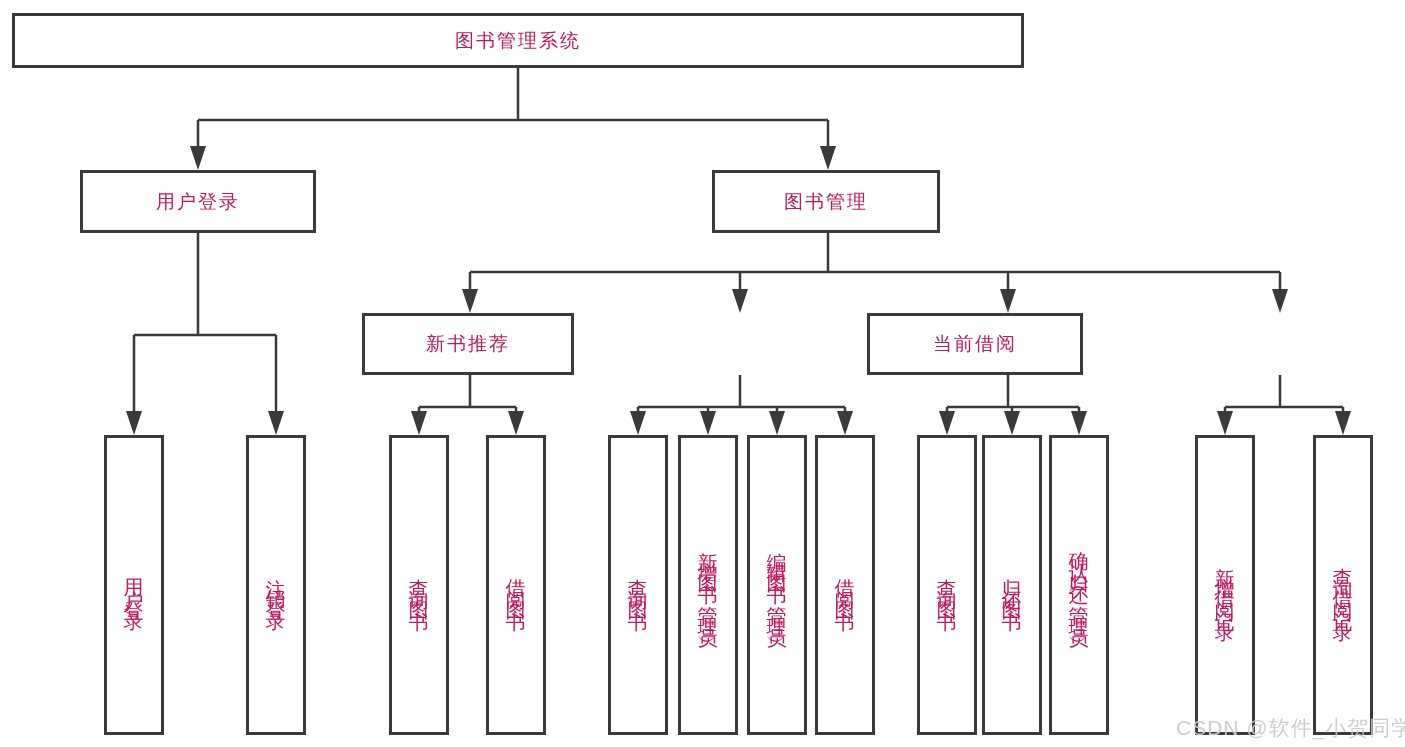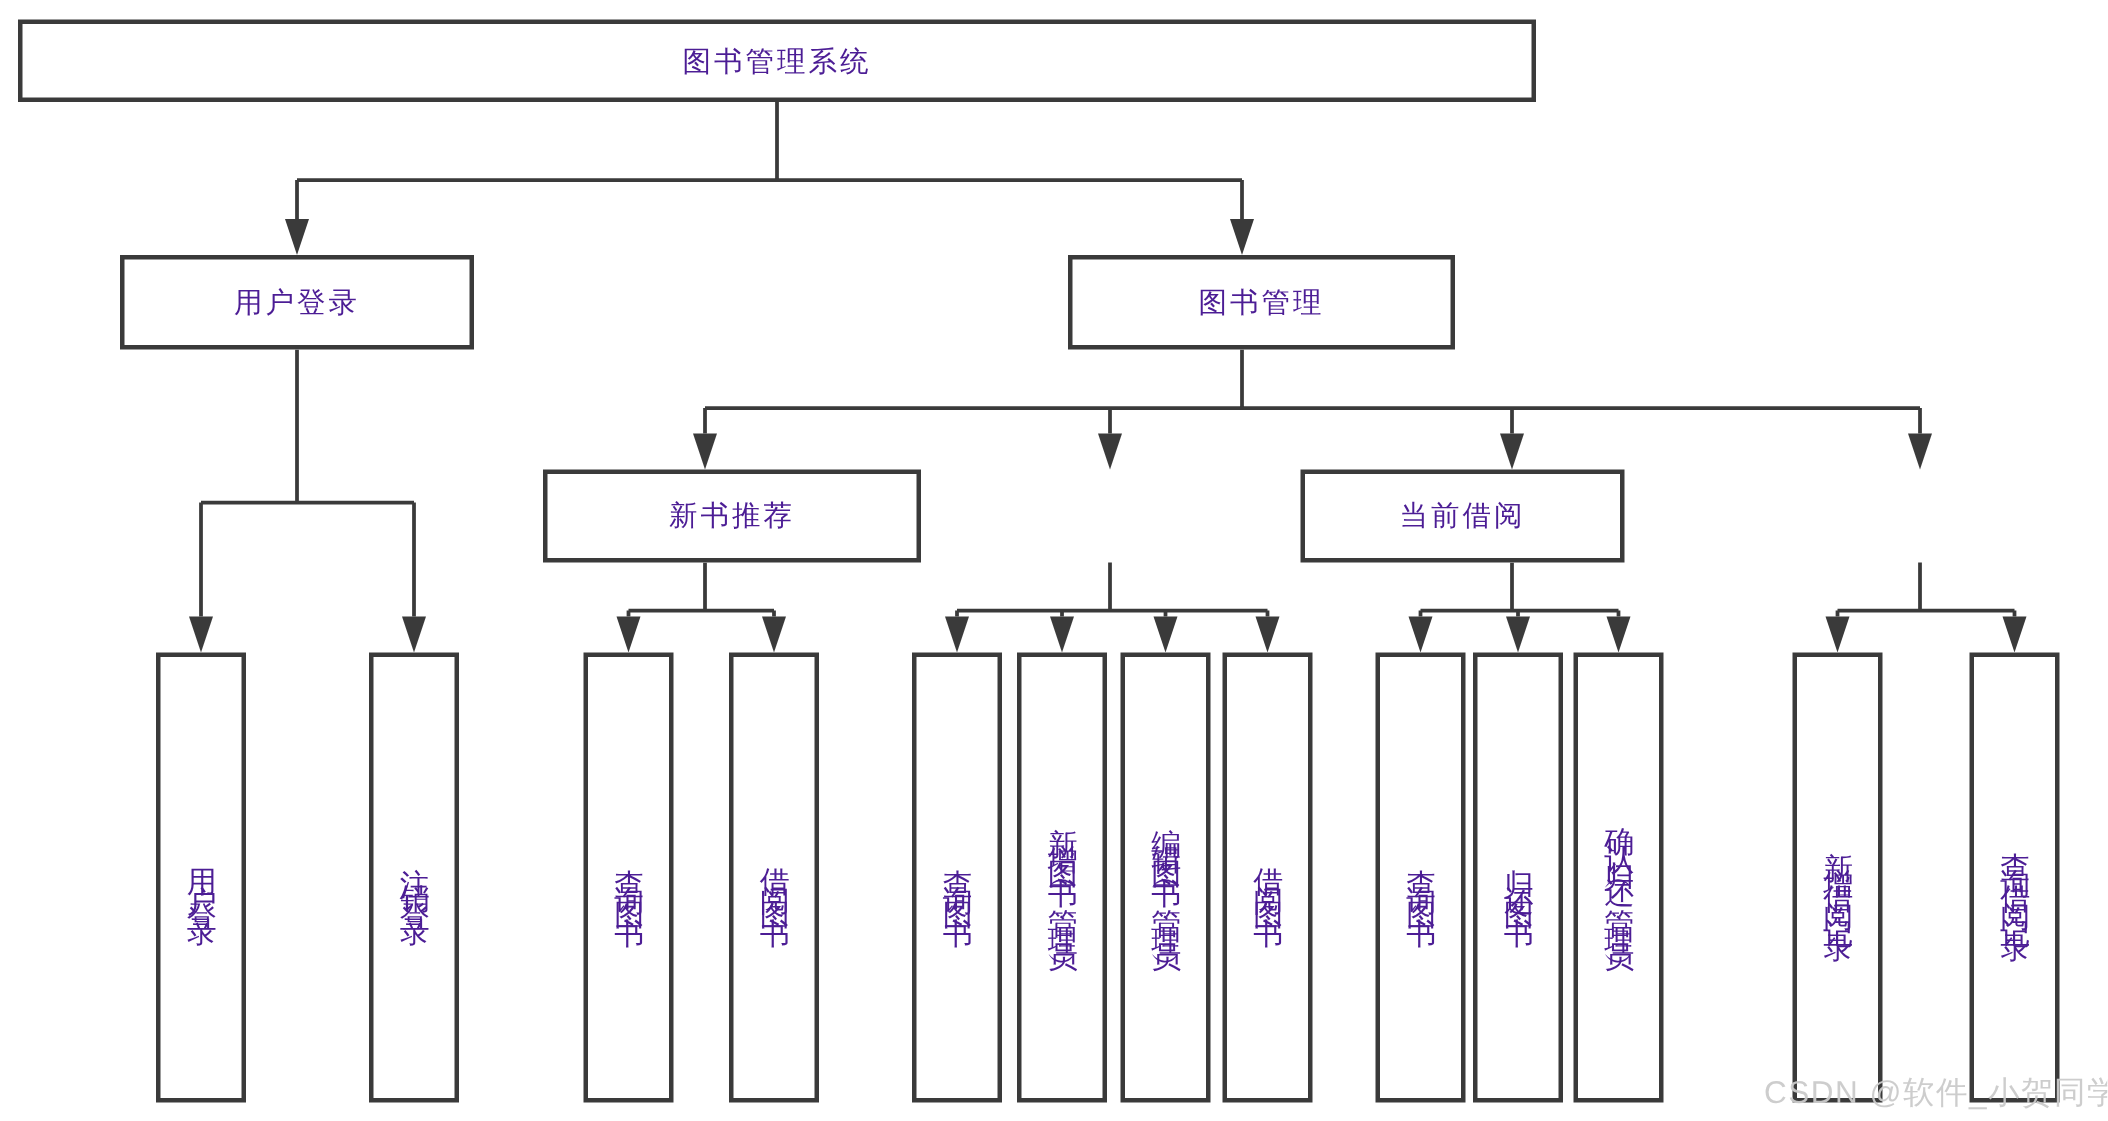--- a/index.html
+++ b/index.html
@@ -9,21 +9,21 @@
     background:#ffffff;
     font-family:"Liberation Sans","DejaVu Sans",sans-serif;
     overflow:hidden;
   }
   .connectors{position:absolute;left:0;top:0;width:1405px;height:747px;}
   .node{
     position:absolute;
     box-sizing:border-box;
     background:#ffffff;
     border:3px solid #3a3a3a;
-    color:#4c1d95;
+    color:#be185d;
     display:flex;
     align-items:center;
     justify-content:center;
     text-align:right;
   }
   .h-node{
     font-size:19px;
     letter-spacing:2px;
     white-space:nowrap;
   }
@@ -87,23 +87,23 @@
       <polygon points="1004,411 1020,411 1012,435"></polygon>
       <polygon points="1071,411 1087,411 1079,435"></polygon>
       <polygon points="1217,411 1233,411 1225,435"></polygon>
       <polygon points="1335,411 1351,411 1343,435"></polygon>
     </g>
   </svg>
 
   <div class="node h-node" style="left:12px;top:13px;width:1012px;height:55px">图书管理系统</div>
 
   <div class="node h-node" style="left:80px;top:170px;width:236px;height:63px">用户登录</div>
-  <div class="node h-node" style="left:712px;top:170px;width:258px;height:63px">图书管理</div>
+  <div class="node h-node" style="left:712px;top:170px;width:228px;height:63px">图书管理</div>
 
-  <div class="node h-node" style="left:362px;top:313px;width:252px;height:62px">新书推荐</div>
+  <div class="node h-node" style="left:362px;top:313px;width:212px;height:62px">新书推荐</div>
   <div class="node h-node" style="left:867px;top:313px;width:216px;height:62px">当前借阅</div>
 
   <div class="node v-node" style="left:104px;top:435px;width:60px;height:300px">用户登录</div>
   <div class="node v-node" style="left:246px;top:435px;width:60px;height:300px">注销登录</div>
 
   <div class="node v-node" style="left:389px;top:435px;width:60px;height:300px">查询图书</div>
   <div class="node v-node" style="left:486px;top:435px;width:60px;height:300px">借阅图书</div>
 
   <div class="node v-node" style="left:608px;top:435px;width:60px;height:300px">查询图书</div>
   <div class="node v-node" style="left:678px;top:435px;width:60px;height:300px">新增图书（管理员）</div>

